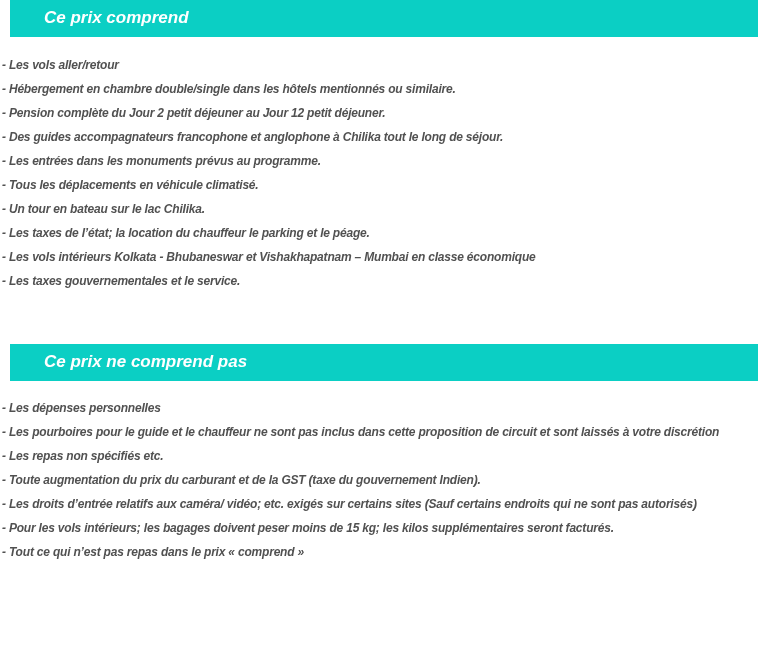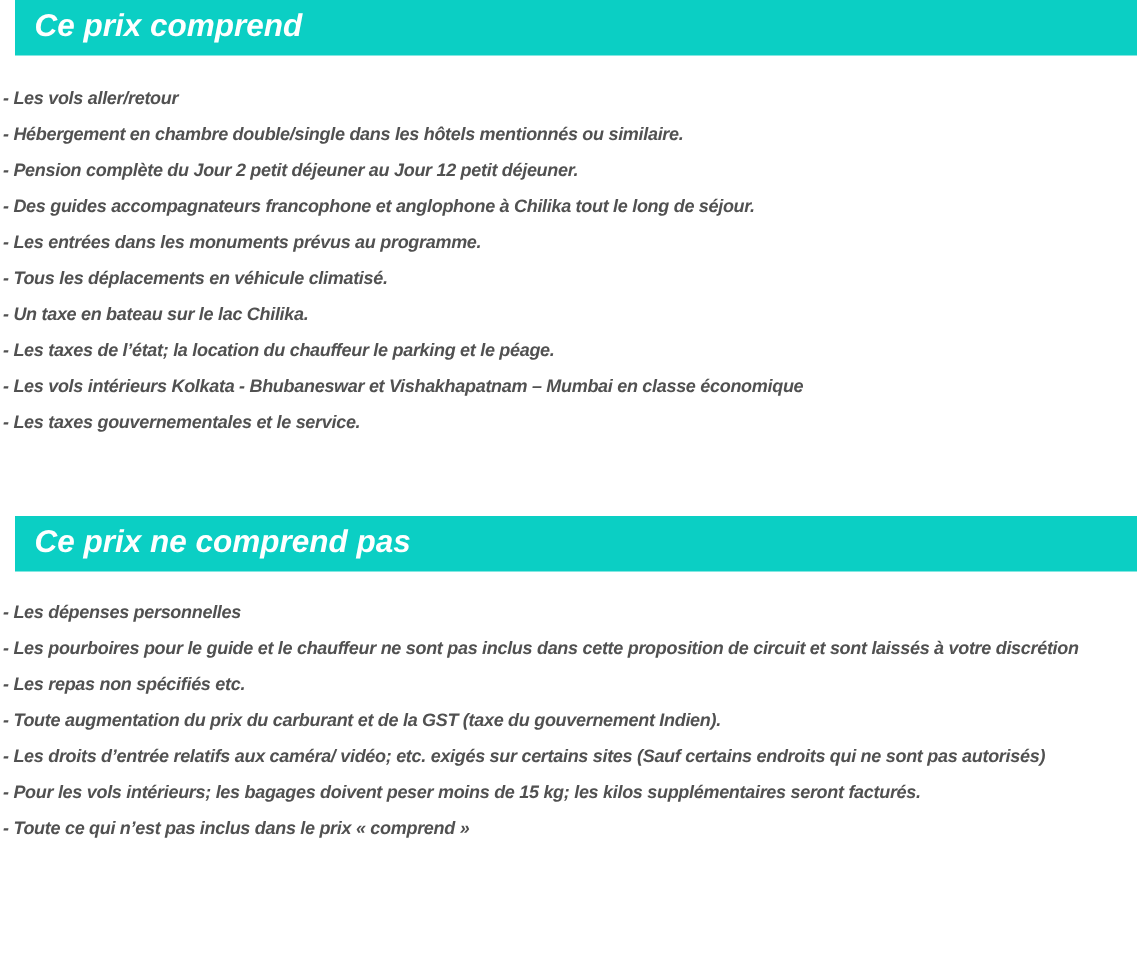--- a/index.html
+++ b/index.html
@@ -20,25 +20,26 @@
   .section-header {
     margin-left: 10px;
     height: 37px;
     background: var(--accent, #0bcfc4);
     display: flex;
     align-items: center;
     padding-left: 13px;
   }
   .section-title {
     color: var(--header-text, #ffffff);
-    font-size: 21px;
+    font-size: 17px;
     font-weight: bold;
     font-style: italic;
     line-height: 1;
     padding-bottom: 2px;
+    margin-left: 21px;
   }
   .item-list {
     margin: 16px 16px 0 2px;
     font-style: italic;
     color: var(--body-text, #515151);
     font-size: 12px;
     letter-spacing: -0.2px;
     line-height: 24px;
     font-weight: bold;
   }
@@ -61,35 +62,35 @@
     <header class="section-header">
       <h2 class="section-title">Ce prix comprend</h2>
     </header>
     <div class="item-list">
         <div class="list-line">- Les vols aller/retour</div>
         <div class="list-line">- Hébergement en chambre double/single dans les hôtels mentionnés ou similaire.</div>
         <div class="list-line">- Pension complète du Jour 2 petit déjeuner au Jour 12 petit déjeuner.</div>
         <div class="list-line">- Des guides accompagnateurs francophone et anglophone à Chilika tout le long de séjour.</div>
         <div class="list-line">- Les entrées dans les monuments prévus au programme.</div>
         <div class="list-line">- Tous les déplacements en véhicule climatisé.</div>
-        <div class="list-line">- Un taxe en bateau sur le lac Chilika.</div>
+        <div class="list-line">- Un tour en bateau sur le lac Chilika.</div>
         <div class="list-line">- Les taxes de l’état; la location du chauffeur le parking et le péage.</div>
         <div class="list-line">- Les vols intérieurs Kolkata - Bhubaneswar et Vishakhapatnam – Mumbai en classe économique</div>
         <div class="list-line">- Les taxes gouvernementales et le service.</div>
       </div>
   </section>
 
   <section class="price-section second">
     <header class="section-header">
       <h2 class="section-title">Ce prix ne comprend pas</h2>
     </header>
     <div class="item-list">
         <div class="list-line">- Les dépenses personnelles</div>
         <div class="list-line">- Les pourboires pour le guide et le chauffeur ne sont pas inclus dans cette proposition de circuit et sont laissés à votre discrétion</div>
         <div class="list-line">- Les repas non spécifiés etc.</div>
         <div class="list-line">- Toute augmentation du prix du carburant et de la GST (taxe du gouvernement Indien).</div>
         <div class="list-line">- Les droits d’entrée relatifs aux caméra/ vidéo; etc. exigés sur certains sites (Sauf certains endroits qui ne sont pas autorisés)</div>
         <div class="list-line">- Pour les vols intérieurs; les bagages doivent peser moins de 15 kg; les kilos supplémentaires seront facturés.</div>
-        <div class="list-line">- Toute ce qui n’est pas inclus dans le prix « comprend »</div>
+        <div class="list-line">- Tout ce qui n’est pas repas dans le prix « comprend »</div>
       </div>
   </section>
 
 </div>
 
 </body></html>

